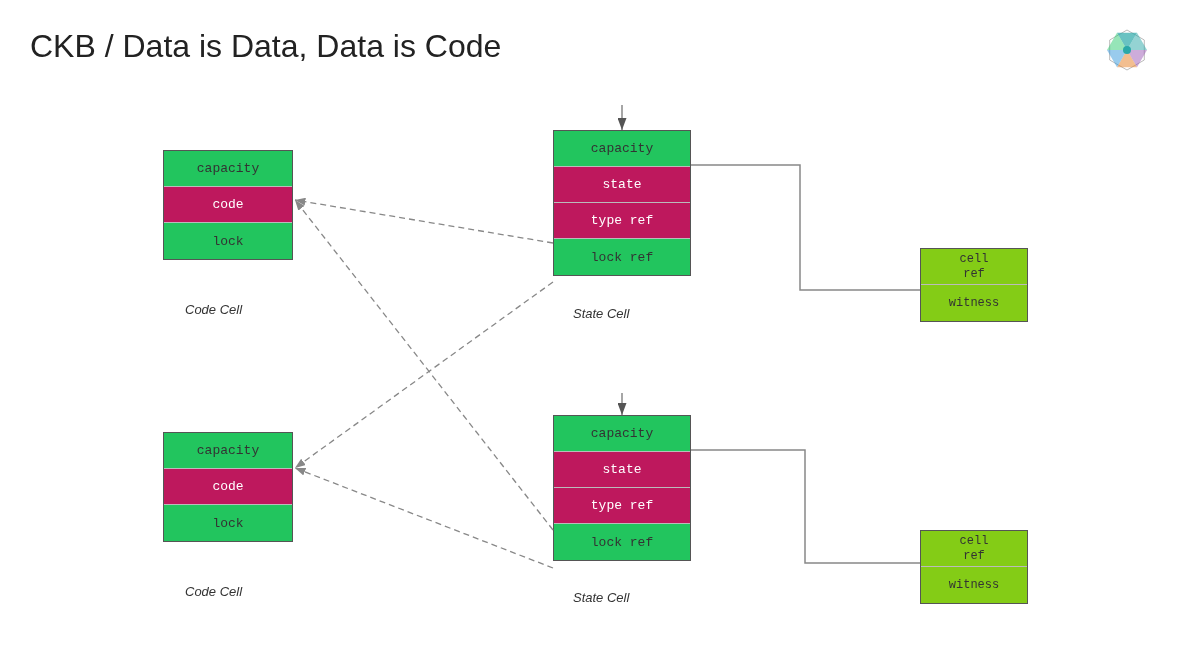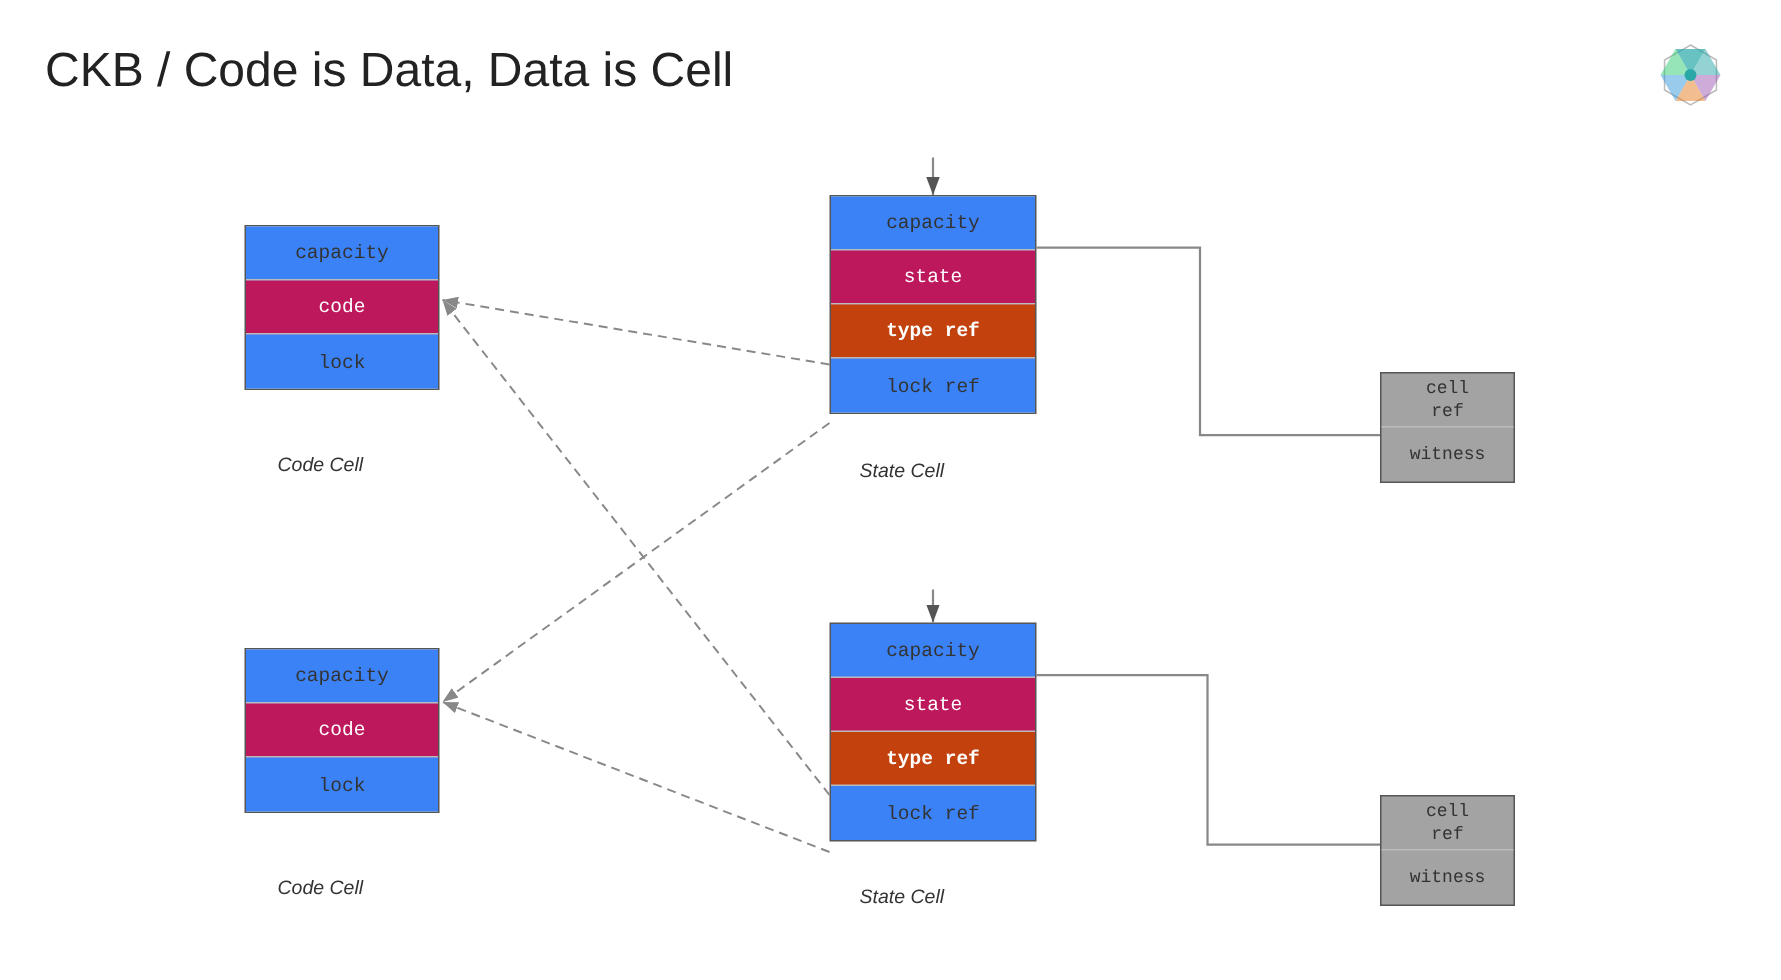--- a/index.html
+++ b/index.html
@@ -38,36 +38,36 @@
       display: flex;
       align-items: center;
       justify-content: center;
       font-size: 13px;
       border-bottom: 1px solid #bbb;
       height: 36px;
       color: #222;
     }
     .cell-row:last-child { border-bottom: none; }
     .cell-row.teal { background: #be185d; color: #fff; }
-    .cell-row.gray { background: #c2410c; color: #fff; font-weight: bold; }
-    .cell-row.white { background: #3b82f6; color: #333; text-align: right; }
+    .cell-row.gray { background: #be185d; color: #fff; }
+    .cell-row.white { background: #22c55e; color: #333; text-align: right; }
     .cell-label {
       font-family: Arial, sans-serif;
       font-size: 13px;
       color: #333;
       text-align: center;
       position: absolute;
       font-style: italic;
     }
     
     .witness-box {
       position: absolute;
       border: 1.5px solid #555;
-      background: #a3a3a3;
-      width: 90px;
+      background: #84cc16;
+      width: 108px;
     }
     .witness-row {
       display: flex;
       align-items: center;
       justify-content: center;
       font-size: 12px;
       border-bottom: 1px solid #bbb;
       height: 36px;
       color: #333;
       text-align: center;
@@ -79,21 +79,21 @@
       position: absolute;
       top: 0; left: 0;
       width: 1187px;
       height: 653px;
       pointer-events: none;
     }
   </style>
 </head>
 <body>
 
-<div class="title">CKB / Code is Data, Data is Cell</div>
+<div class="title">CKB / Data is Data, Data is Code</div>
 
 <svg class="logo" viewBox="0 0 60 60">
   <g transform="translate(30,30)">
 
     <polygon points="0,-20 17.3,-10 17.3,10 0,20 -17.3,10 -17.3,-10" fill="none" stroke="#bbb" stroke-width="1"></polygon>
 
     <polygon points="0,0 10,-17.3 -10,-17.3" fill="#2aa8a8" opacity="0.7"></polygon>
     <polygon points="0,0 20,0 10,-17.3" fill="#2aa8a8" opacity="0.5"></polygon>
     <polygon points="0,0 20,0 10,17.3" fill="#9b59b6" opacity="0.5"></polygon>
     <polygon points="0,0 10,17.3 -10,17.3" fill="#e67e22" opacity="0.5"></polygon>

